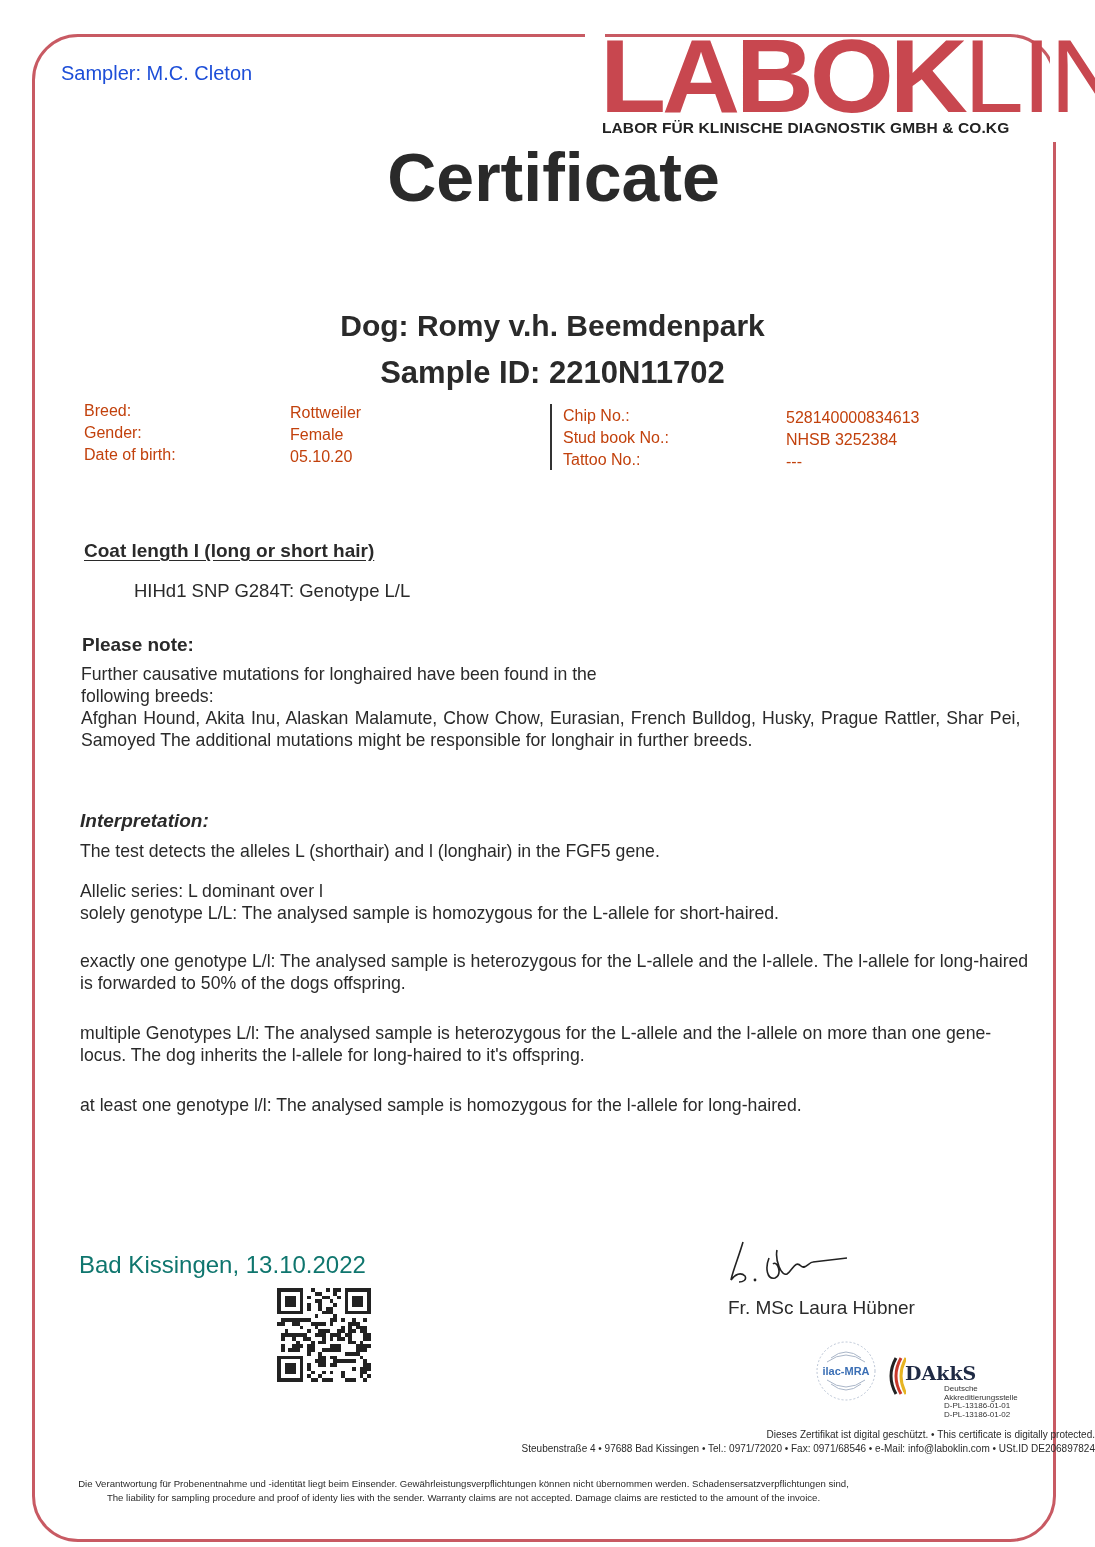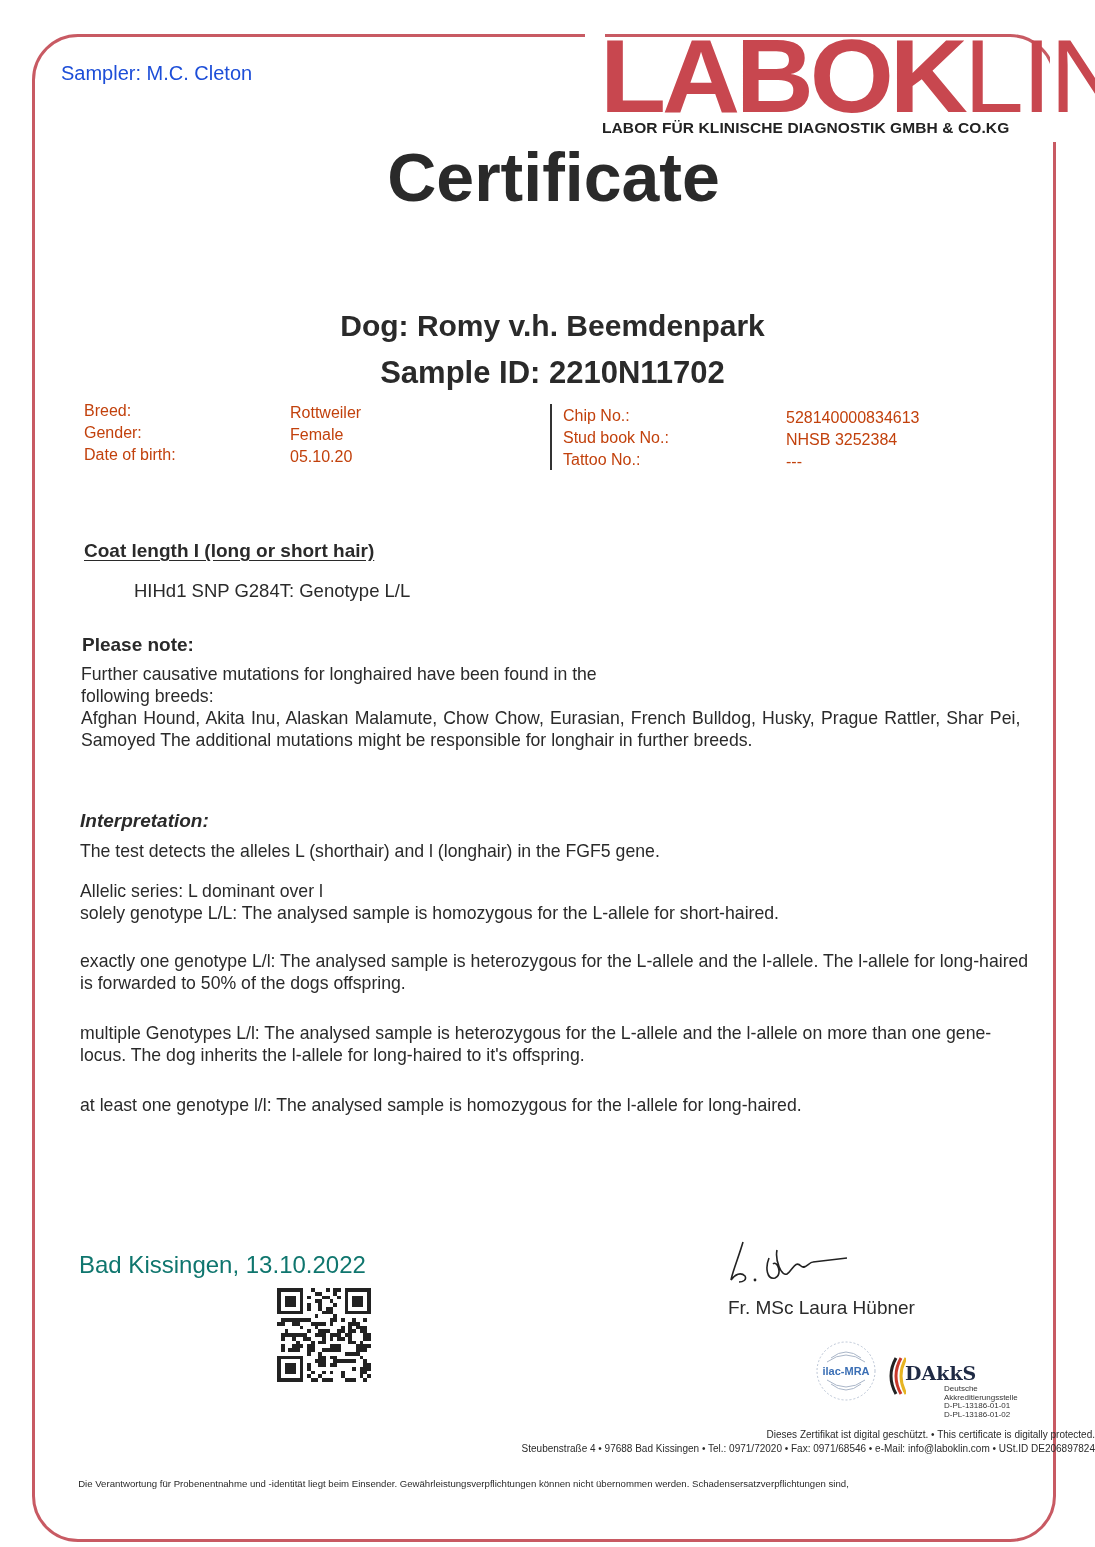--- a/index.html
+++ b/index.html
@@ -330,13 +330,14 @@
   <div>D-PL-13186-01-01</div>
   <div>D-PL-13186-01-02</div>
 </div>
 
 <div class="abs foot1">
   <div>Dieses Zertifikat ist digital geschützt. • This certificate is digitally protected.</div>
   <div>Steubenstraße 4 • 97688 Bad Kissingen • Tel.: 0971/72020 • Fax: 0971/68546 • e-Mail: info@laboklin.com • USt.ID DE206897824</div>
 </div>
 <div class="abs foot2">
   <div>Die Verantwortung für Probenentnahme und -identität liegt beim Einsender. Gewährleistungsverpflichtungen können nicht übernommen werden. Schadensersatzverpflichtungen sind,</div>
+  <div>The liability for sampling procedure and proof of identy lies with the sender. Warranty claims are not accepted. Damage claims are resticted to the amount of the invoice.</div>
 </div>
 
 </body></html>

